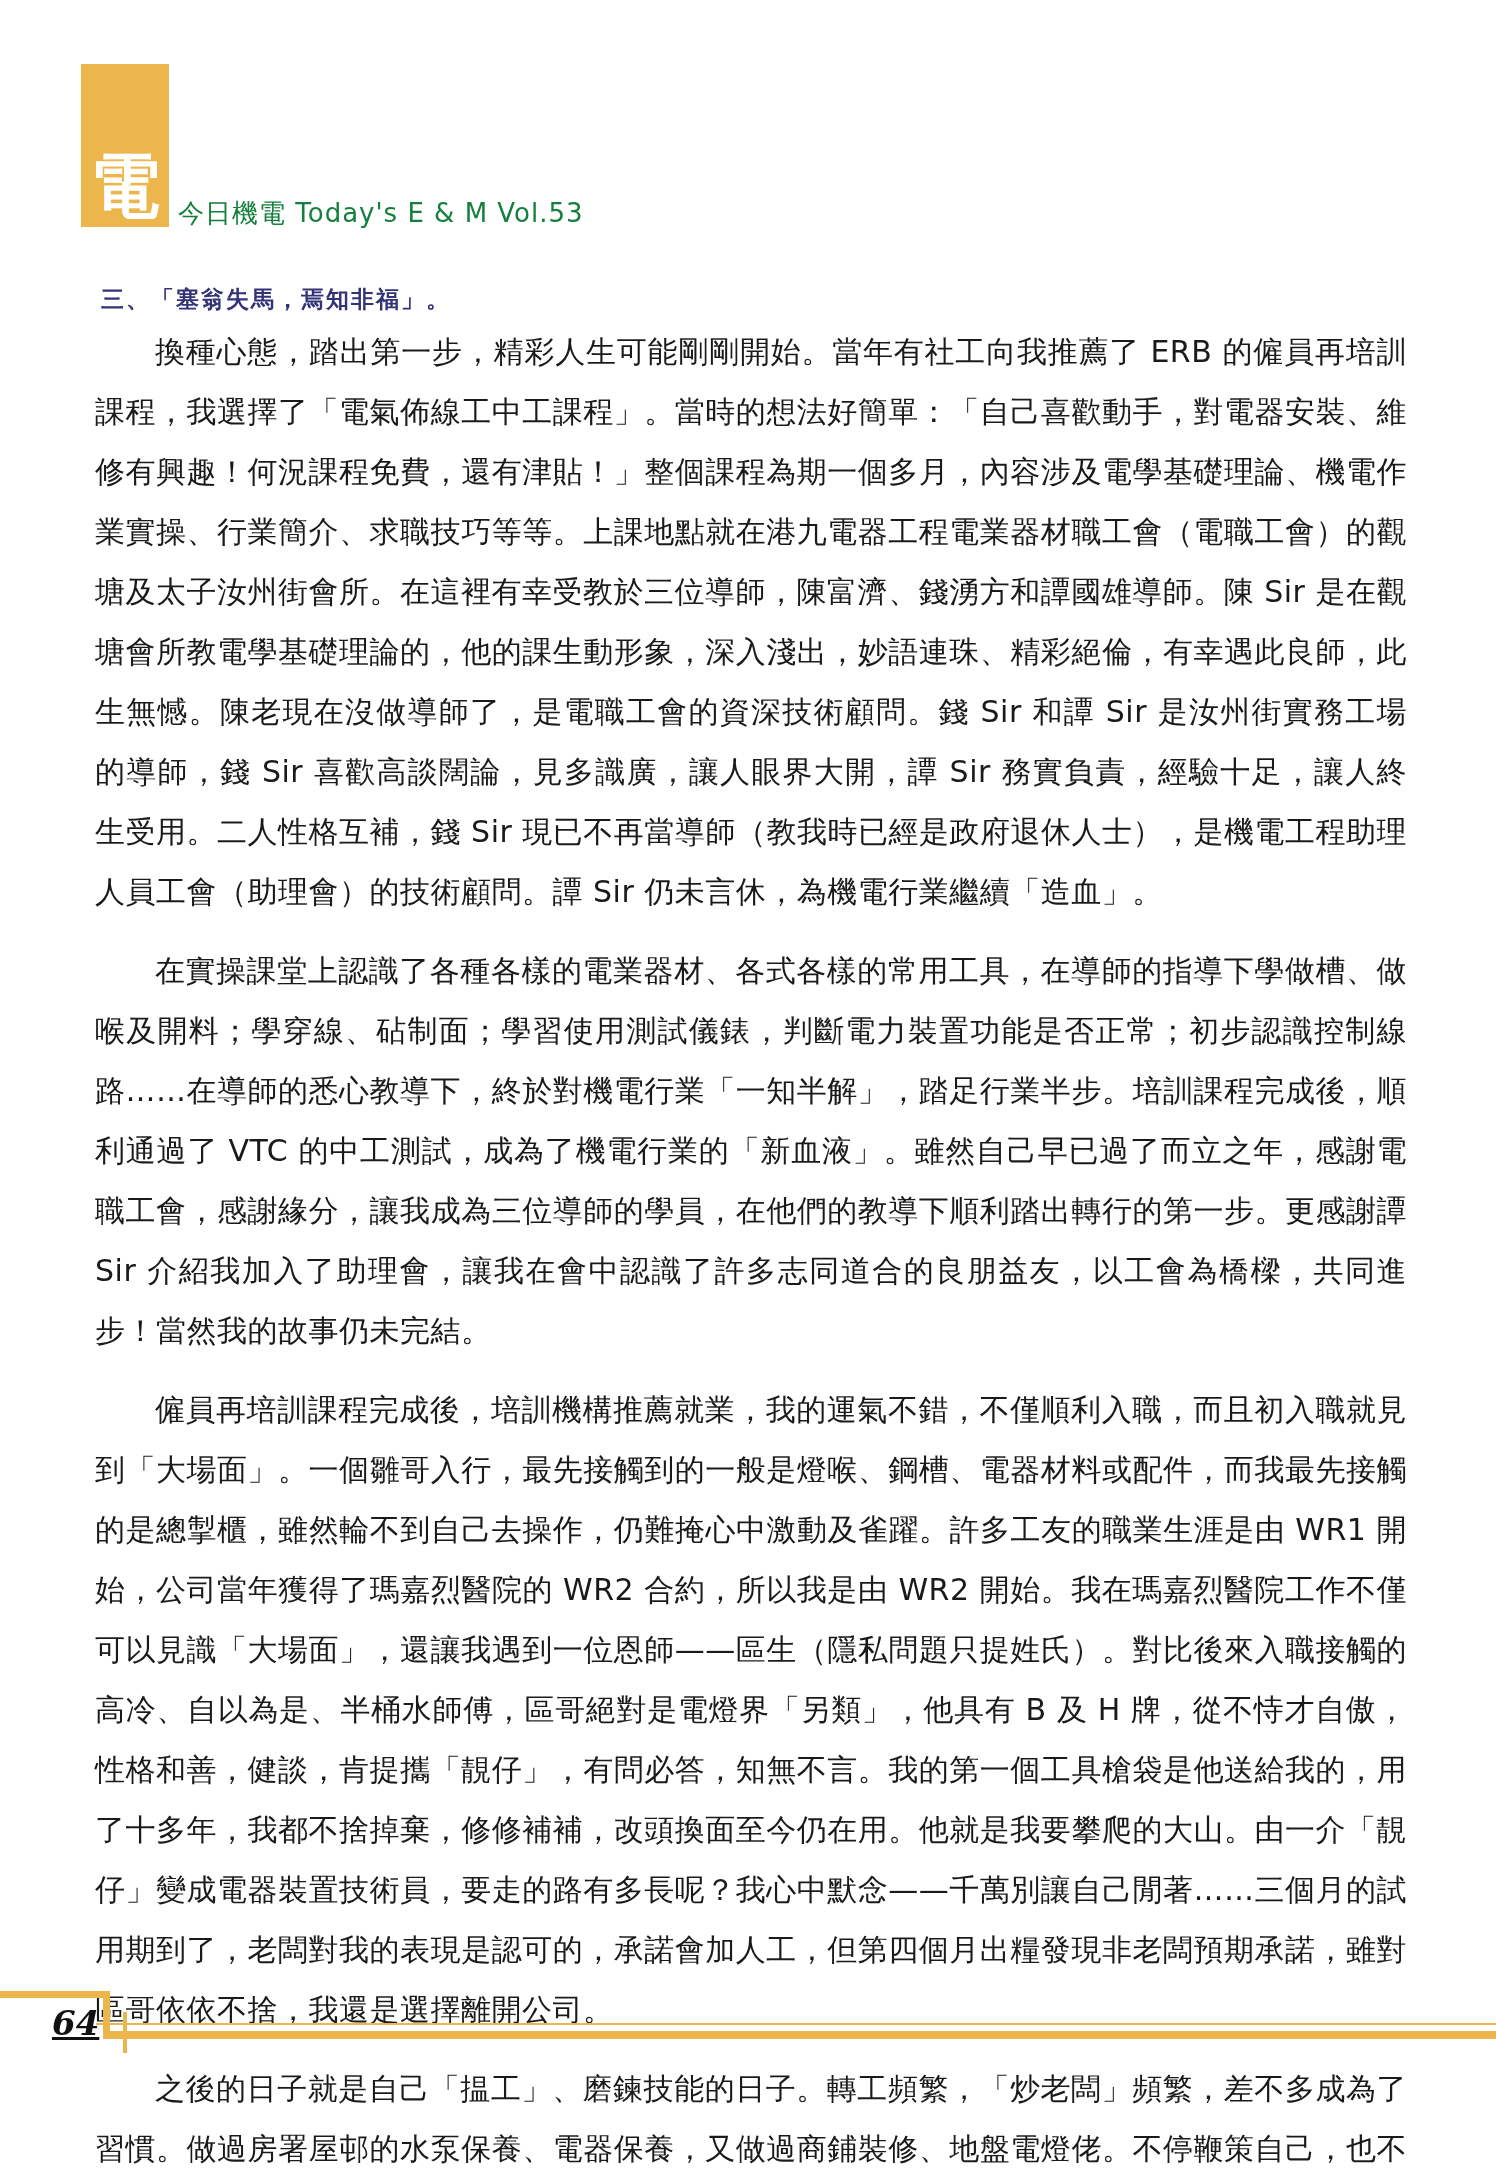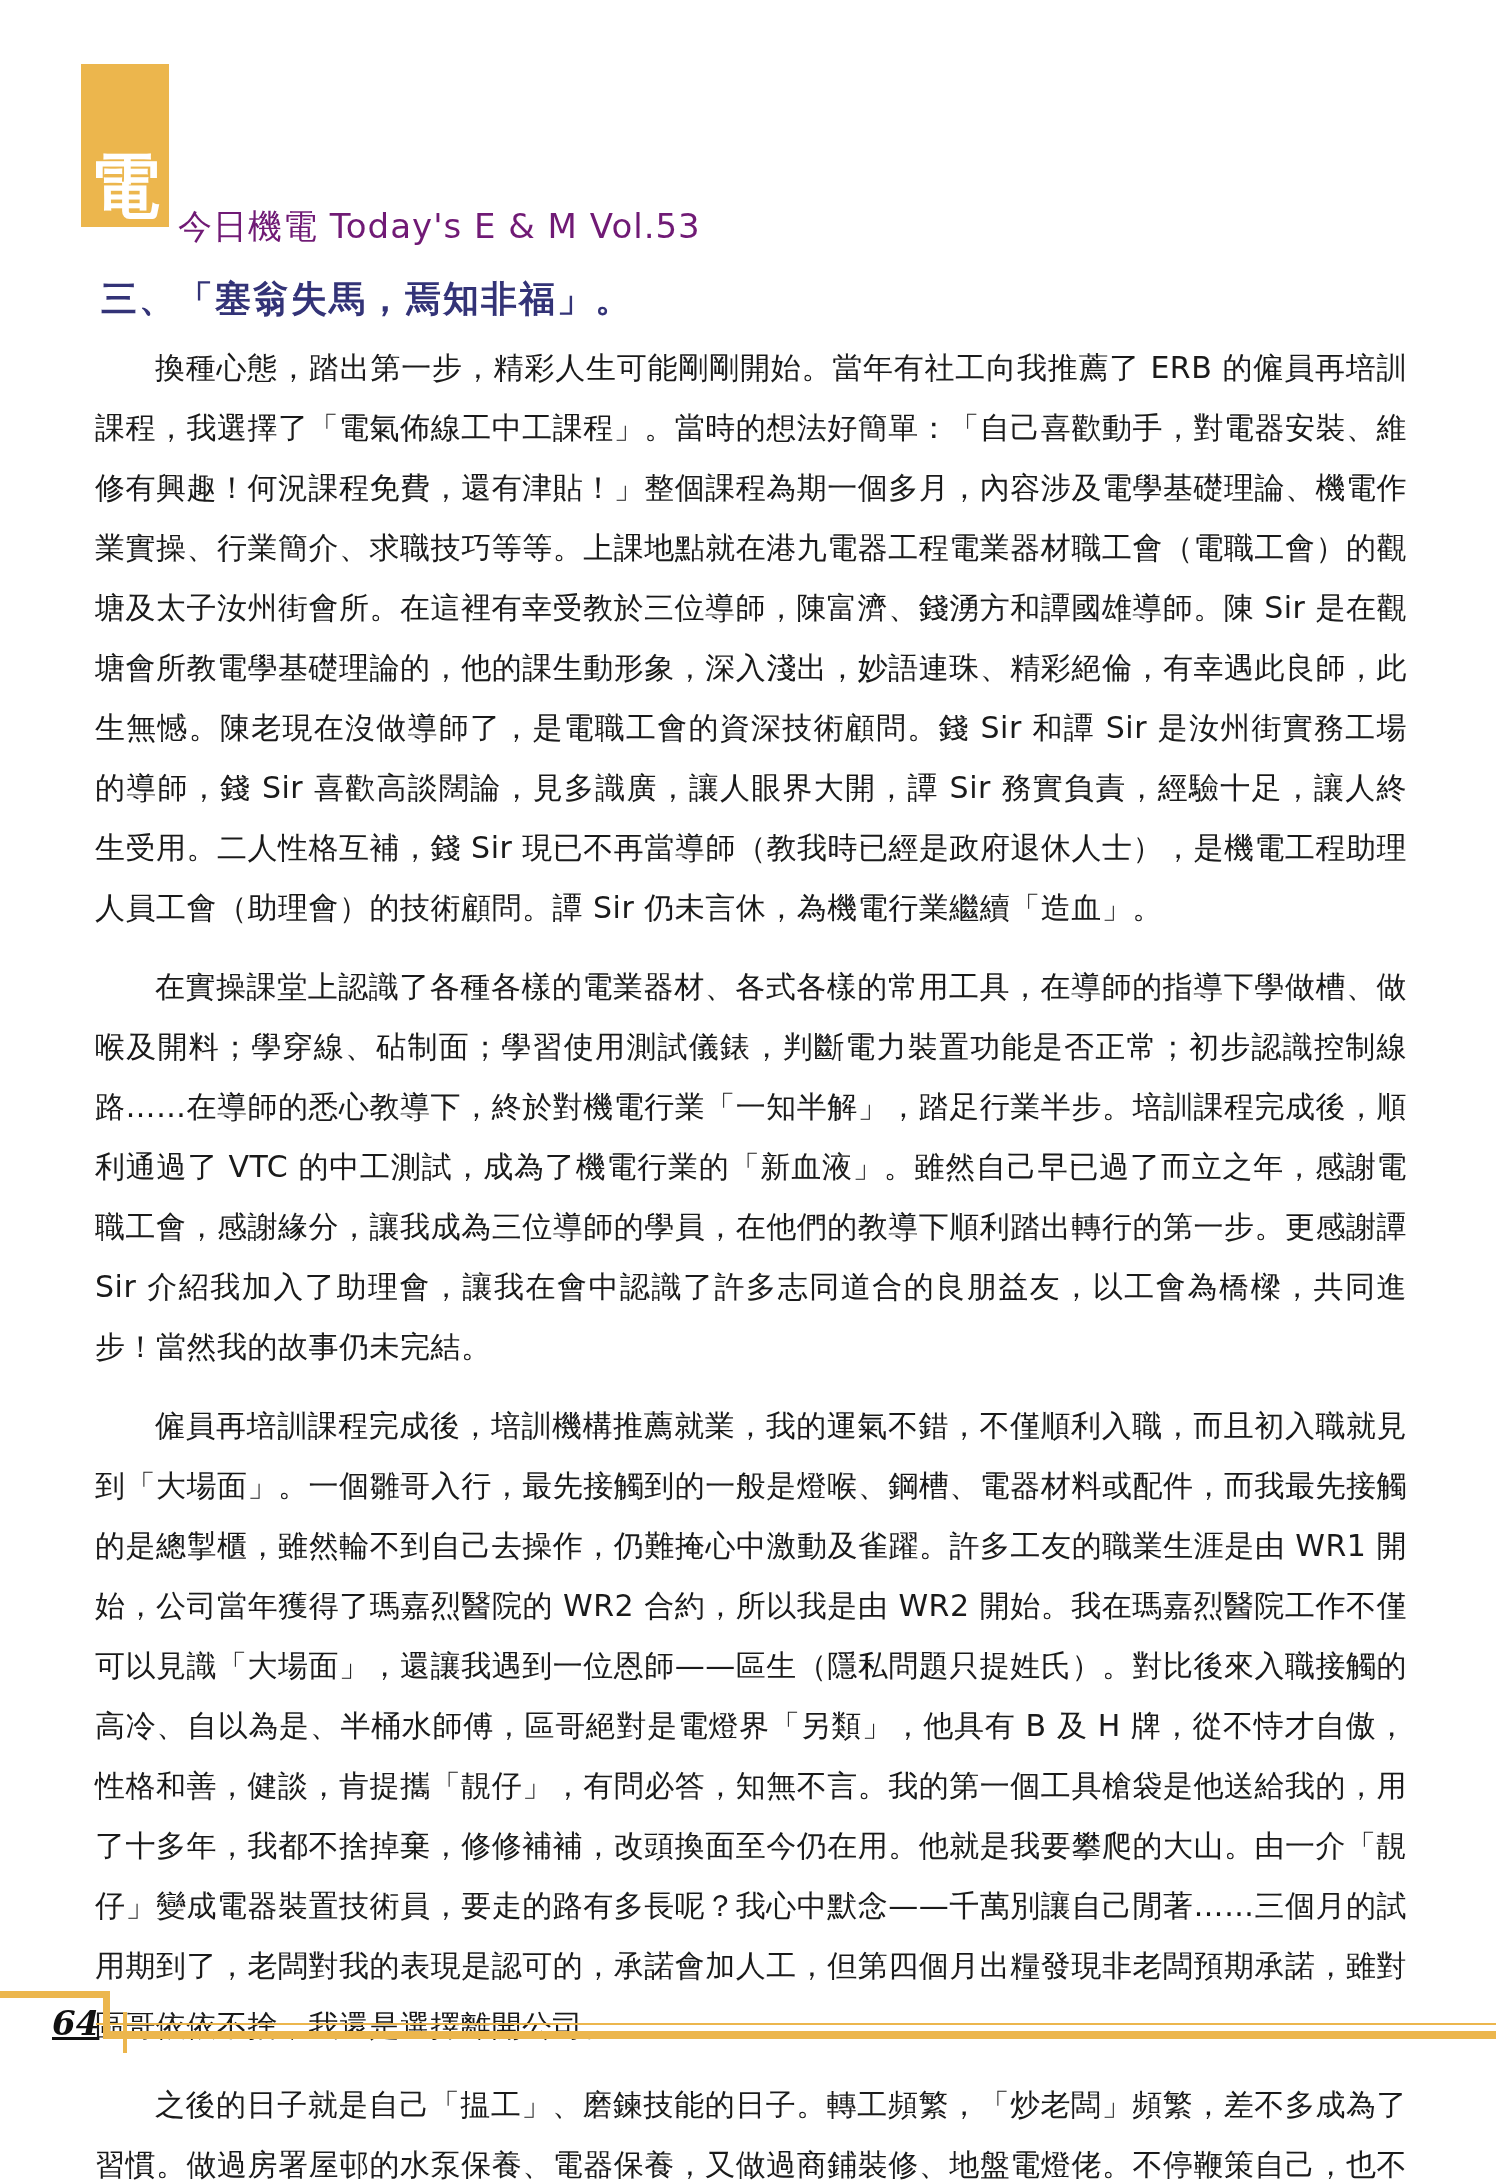--- a/index.html
+++ b/index.html
@@ -33,37 +33,37 @@
   .logo-char {
     color: #ffffff;
     font-family: "DejaVu Serif", serif;
     font-size: 70px;
     line-height: 1;
     font-weight: bold;
   }
   .journal-title {
     position: absolute;
     left: 178px;
-    top: 204px;
-    font-size: 34px;
-    color: #701a75;
+    top: 196px;
+    font-size: 26px;
+    color: #15803d;
     letter-spacing: 1px;
     white-space: nowrap;
   }
 
   
   .article {
     position: absolute;
     left: 95px;
     top: 276px;
     width: 1312px;
   }
   .section-heading {
-    margin: 0 0 16px 6px;
-    font-size: 36px;
+    margin: 0 0 0 6px;
+    font-size: 23px;
     line-height: 46px;
     font-weight: bold;
     color: #333377;
     letter-spacing: 2px;
   }
   .article p {
     margin: 0 0 19px 0;
     font-size: 30px;
     line-height: 60px;
     color: #1A1A1A;

